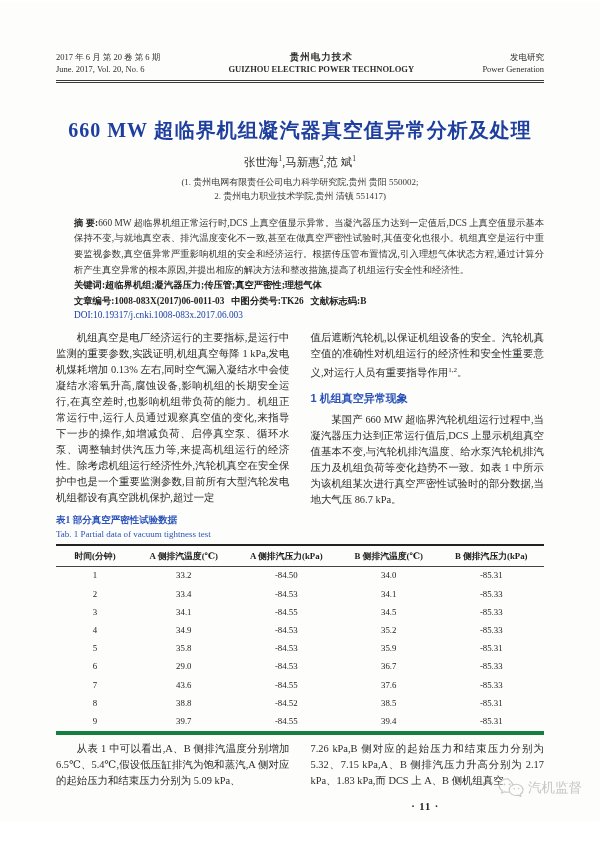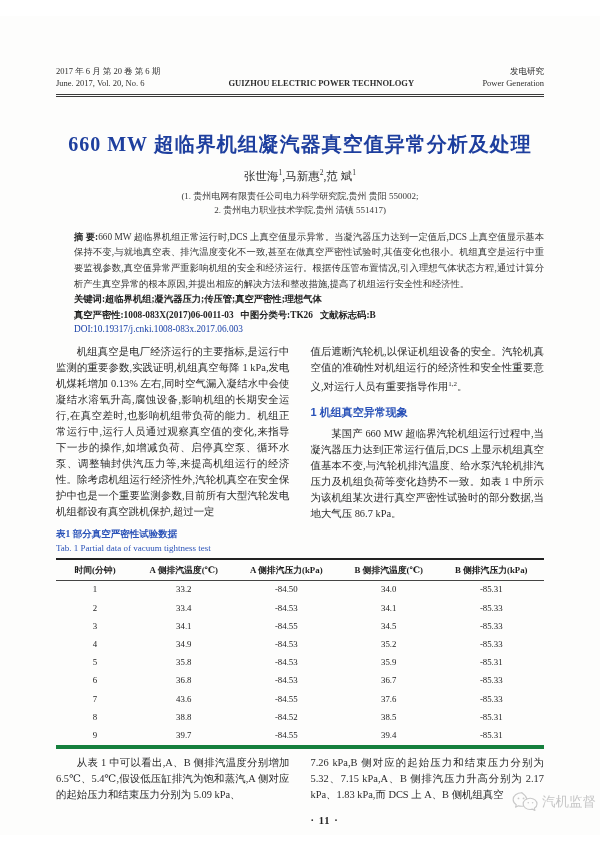--- a/index.html
+++ b/index.html
@@ -1,19 +1,19 @@
 <!DOCTYPE html>
 <html><head>
 <meta charset="utf-8">
 <style>
   * { margin:0; padding:0; box-sizing:border-box; }
   html,body { background:#ffffff; }
   body { font-family:"Liberation Serif","DejaVu Serif",serif; color:#262626; }
   .page {
-    position:relative; width:600px; height:819px; margin:16px auto;
+    position:relative; width:600px; height:819px; margin:2px auto;
     background:#fdfdfc; overflow:hidden; padding:0 56px;
   }
   
   .hdr { display:flex; justify-content:space-between; align-items:flex-end;
          margin-top:50px; font-size:8.5px; line-height:11.5px; color:#2e2e2e; }
   .hdr .c { text-align:center; font-weight:bold; }
   .hdr .c .zh { font-size:9.5px; letter-spacing:1px; }
   .hdr .r { text-align:right; }
   .rule-double { margin-top:5px; height:3px;
     border-top:1.4px solid #3a3a3a; border-bottom:1.4px solid #3a3a3a; }
@@ -40,37 +40,38 @@
   .tblcap { margin-top:5px; }
   .tblcap .zh { font-size:9.5px; font-weight:bold; color:#2a52b8; line-height:14px; }
   .tblcap .en { font-size:9px; color:#2a52b8; line-height:14px; }
   table.data { width:100%; margin-top:3px; border-collapse:collapse;
     border-top:2px solid #222; border-bottom:4px solid #15803d; font-size:8.8px; }
   table.data th { font-weight:bold; border-bottom:1px solid #444;
     padding:4px 0 3px; line-height:13px; color:#1d1d1d; }
   table.data td { text-align:center; padding:2.6px 0; line-height:13px; color:#222; }
   table.data th:first-child, table.data td:first-child { width:16%; }
   
-  .pagenum { text-align:left; font-size:10.5px; font-weight:bold; margin-top:10px;
+  .pagenum { text-align:center; font-size:10.5px; font-weight:bold; margin-top:10px;
              padding-right:4px; letter-spacing:1px; color:#222; }
-  .watermark { position:absolute; right:4px; bottom:22px; display:flex;
+  .watermark { position:absolute; right:18px; bottom:22px; display:flex;
     align-items:center; gap:4px; color:#c6c6c6; font-size:13.5px;
     font-family:"Liberation Sans","DejaVu Sans",sans-serif; }
 </style>
 </head>
 <body>
 
 <div class="page">
 
   <div class="hdr">
     <div class="l">
       <div>2017 年 6 月  第 20 卷  第 6 期</div>
       <div>June. 2017,  Vol. 20,  No. 6</div>
     </div>
     <div class="c">
+      <div class="zh">贵州电力技术</div>
       <div>GUIZHOU ELECTRIC POWER TECHNOLOGY</div>
     </div>
     <div class="r">
       <div>发电研究</div>
       <div>Power Generation</div>
     </div>
   </div>
   <div class="rule-double"></div>
 
   <h1 class="title">660 MW 超临界机组凝汽器真空值异常分析及处理</h1>
@@ -82,21 +83,21 @@
   </div>
 
   <div class="affils">
     <div>(1. 贵州电网有限责任公司电力科学研究院,贵州 贵阳  550002;</div>
     <div>2. 贵州电力职业技术学院,贵州 清镇  551417)</div>
   </div>
 
   <div class="front">
     <p><span class="lbl">摘  要:</span><span>660 MW 超临界机组正常运行时,DCS 上真空值显示异常。当凝汽器压力达到一定值后,DCS 上真空值显示基本保持不变,与就地真空表、排汽温度变化不一致,甚至在做真空严密性试验时,其值变化也很小。机组真空是运行中重要监视参数,真空值异常严重影响机组的安全和经济运行。根据传压管布置情况,引入理想气体状态方程,通过计算分析产生真空异常的根本原因,并提出相应的解决方法和整改措施,提高了机组运行安全性和经济性。</span></p>
     <p class="kwline"><span>关键词:</span><span>超临界机组;凝汽器压力;传压管;真空严密性;理想气体</span></p>
-    <p class="numline"><span>真空严密性:</span><span>1008-083X(2017)06-0011-03</span>&nbsp;&nbsp;&nbsp;<span>中图分类号:</span><span>TK26</span>&nbsp;&nbsp;&nbsp;<span>文献标志码:</span><span>B</span></p>
+    <p class="numline"><span>文章编号:</span><span>1008-083X(2017)06-0011-03</span>&nbsp;&nbsp;&nbsp;<span>中图分类号:</span><span>TK26</span>&nbsp;&nbsp;&nbsp;<span>文献标志码:</span><span>B</span></p>
   </div>
   <div class="doi">DOI:10.19317/j.cnki.1008-083x.2017.06.003</div>
 
   <div class="cols">
     <div class="col">
       <p class="ind">机组真空是电厂经济运行的主要指标,是运行中监测的重要参数,实践证明,机组真空每降 1 kPa,发电机煤耗增加 0.13% 左右,同时空气漏入凝结水中会使凝结水溶氧升高,腐蚀设备,影响机组的长期安全运行,在真空差时,也影响机组带负荷的能力。机组正常运行中,运行人员通过观察真空值的变化,来指导下一步的操作,如增减负荷、启停真空泵、循环水泵、调整轴封供汽压力等,来提高机组运行的经济性。除考虑机组运行经济性外,汽轮机真空在安全保护中也是一个重要监测参数,目前所有大型汽轮发电机组都设有真空跳机保护,超过一定</p>
     </div>
     <div class="col">
       <p><span>值后遮断汽轮机,以保证机组设备的安全。汽轮机真空值的准确性对机组运行的经济性和安全性重要意义,对运行人员有重要指导作用</span><sup>1,2</sup><span>。</span></p>
       <h2 class="sect">1   机组真空异常现象</h2>
@@ -150,21 +151,21 @@
         </tr>
         <tr>
           <td>5</td>
           <td>35.8</td>
           <td>-84.53</td>
           <td>35.9</td>
           <td>-85.31</td>
         </tr>
         <tr>
           <td>6</td>
-          <td>36.8</td>
+          <td>29.0</td>
           <td>-84.53</td>
           <td>36.7</td>
           <td>-85.33</td>
         </tr>
         <tr>
           <td>7</td>
           <td>43.6</td>
           <td>-84.55</td>
           <td>37.6</td>
           <td>-85.33</td>

